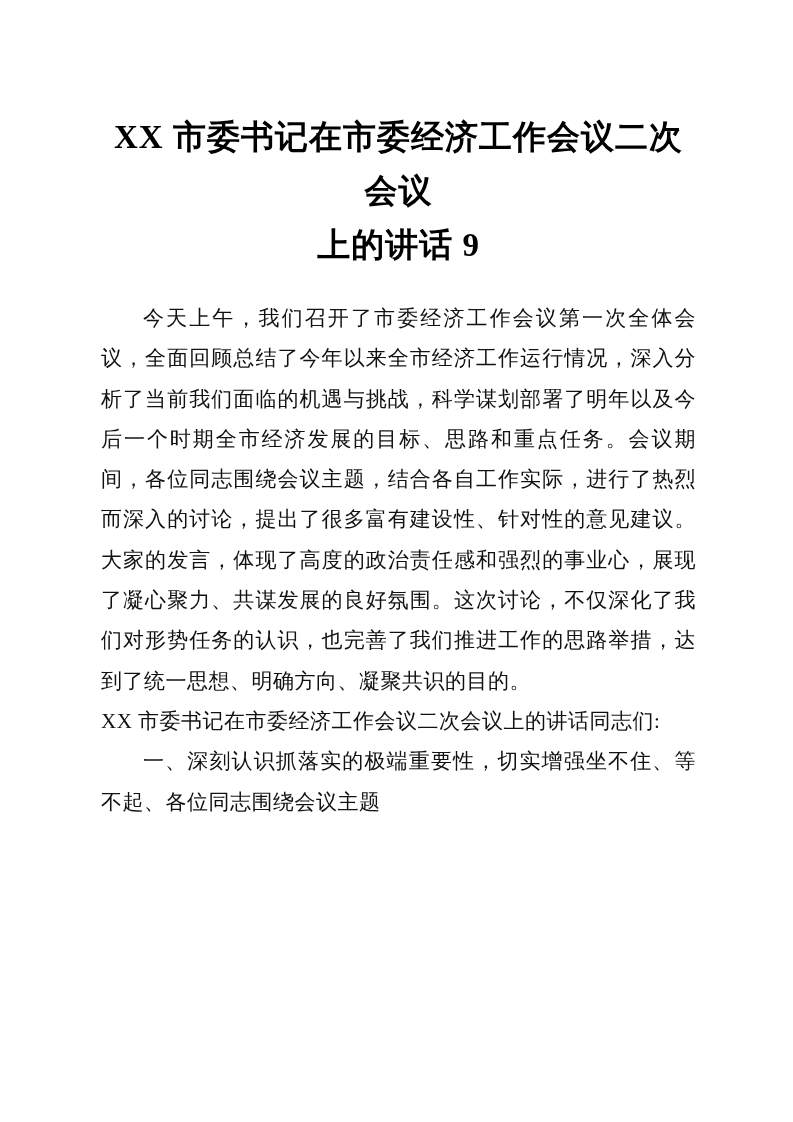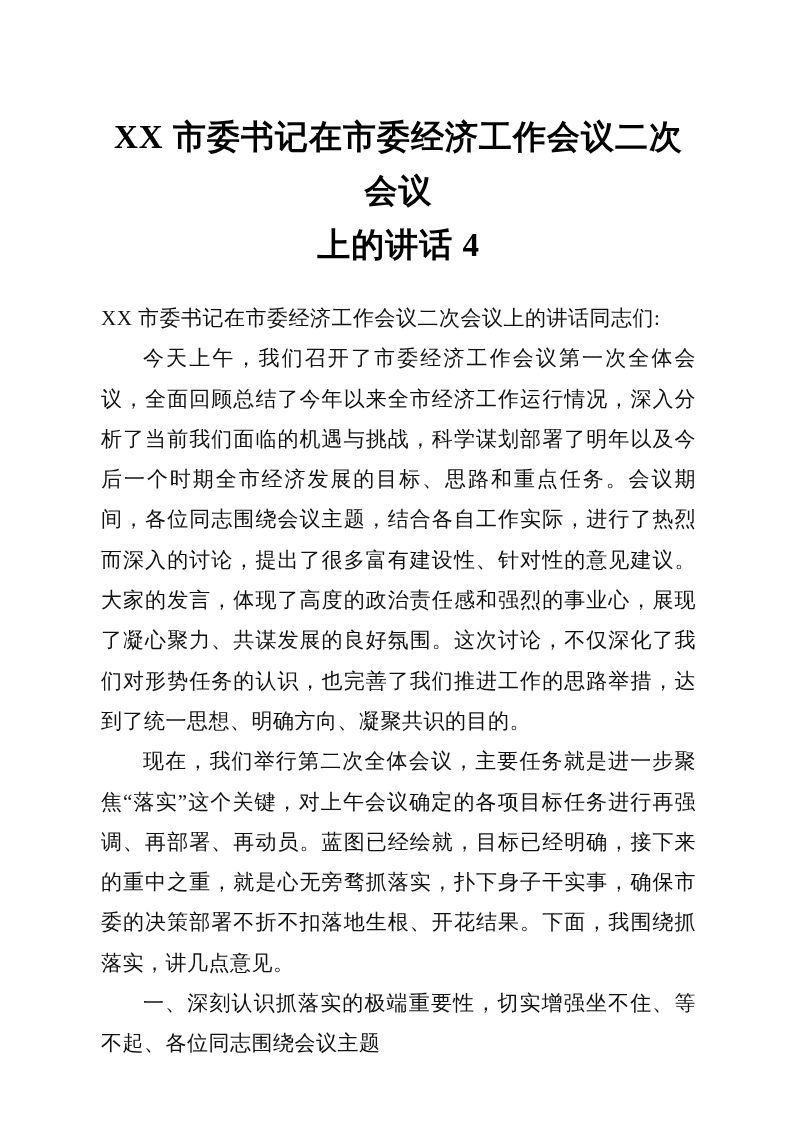--- a/index.html
+++ b/index.html
@@ -45,23 +45,22 @@
   .body-para.indent {
     text-indent: 2em;
   }
 </style>
 </head>
 <body>
 
 <div class="page">
   <h1 class="doc-title">
     <span class="title-line">XX 市委书记在市委经济工作会议二次会议</span>
-    <span class="title-line">上的讲话 4</span>
+    <span class="title-line">上的讲话 9</span>
   </h1>
+
+  <p class="body-para indent">今天上午，我们召开了市委经济工作会议第一次全体会议，全面回顾总结了今年以来全市经济工作运行情况，深入分析了当前我们面临的机遇与挑战，科学谋划部署了明年以及今后一个时期全市经济发展的目标、思路和重点任务。会议期间，各位同志围绕会议主题，结合各自工作实际，进行了热烈而深入的讨论，提出了很多富有建设性、针对性的意见建议。大家的发言，体现了高度的政治责任感和强烈的事业心，展现了凝心聚力、共谋发展的良好氛围。这次讨论，不仅深化了我们对形势任务的认识，也完善了我们推进工作的思路举措，达到了统一思想、明确方向、凝聚共识的目的。</p>
 
   <p class="body-para">XX 市委书记在市委经济工作会议二次会议上的讲话同志们:</p>
 
-  <p class="body-para indent">今天上午，我们召开了市委经济工作会议第一次全体会议，全面回顾总结了今年以来全市经济工作运行情况，深入分析了当前我们面临的机遇与挑战，科学谋划部署了明年以及今后一个时期全市经济发展的目标、思路和重点任务。会议期间，各位同志围绕会议主题，结合各自工作实际，进行了热烈而深入的讨论，提出了很多富有建设性、针对性的意见建议。大家的发言，体现了高度的政治责任感和强烈的事业心，展现了凝心聚力、共谋发展的良好氛围。这次讨论，不仅深化了我们对形势任务的认识，也完善了我们推进工作的思路举措，达到了统一思想、明确方向、凝聚共识的目的。</p>
-
-  <p class="body-para indent">现在，我们举行第二次全体会议，主要任务就是进一步聚焦“落实”这个关键，对上午会议确定的各项目标任务进行再强调、再部署、再动员。蓝图已经绘就，目标已经明确，接下来的重中之重，就是心无旁骛抓落实，扑下身子干实事，确保市委的决策部署不折不扣落地生根、开花结果。下面，我围绕抓落实，讲几点意见。</p>
 
   <p class="body-para indent">一、深刻认识抓落实的极端重要性，切实增强坐不住、等不起、各位同志围绕会议主题</p>
 </div>
 
 </body></html>

